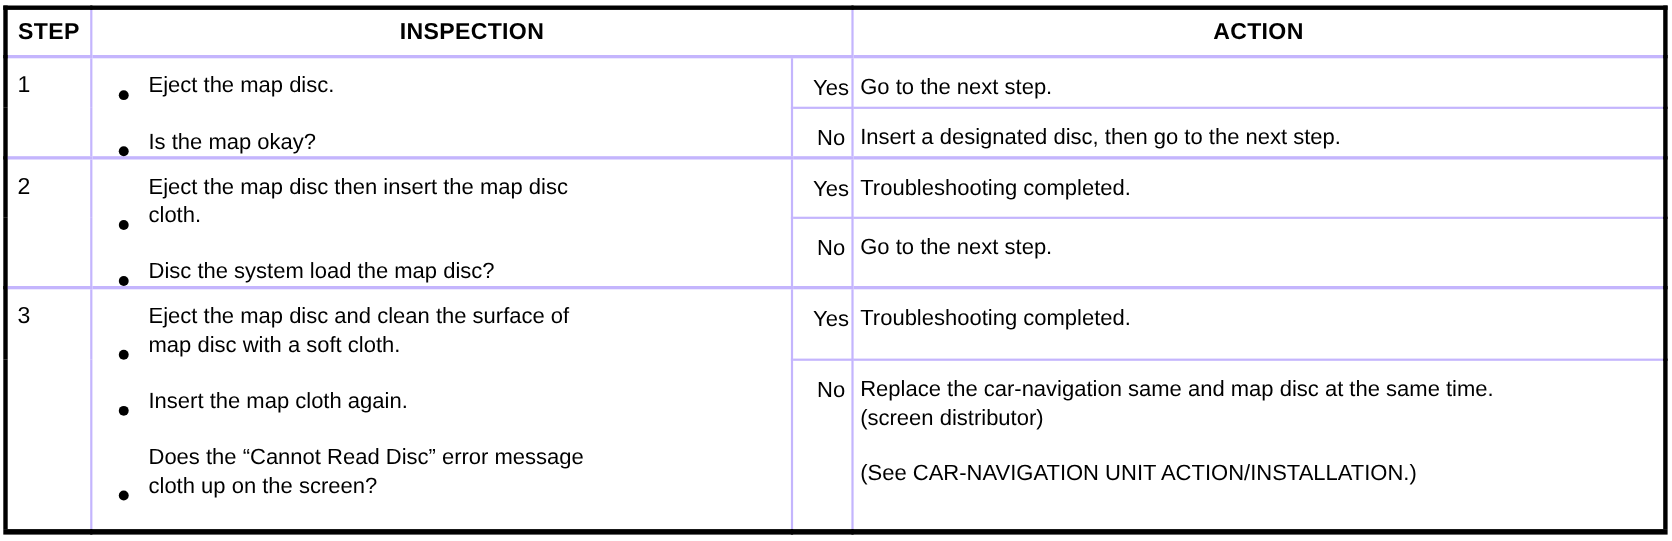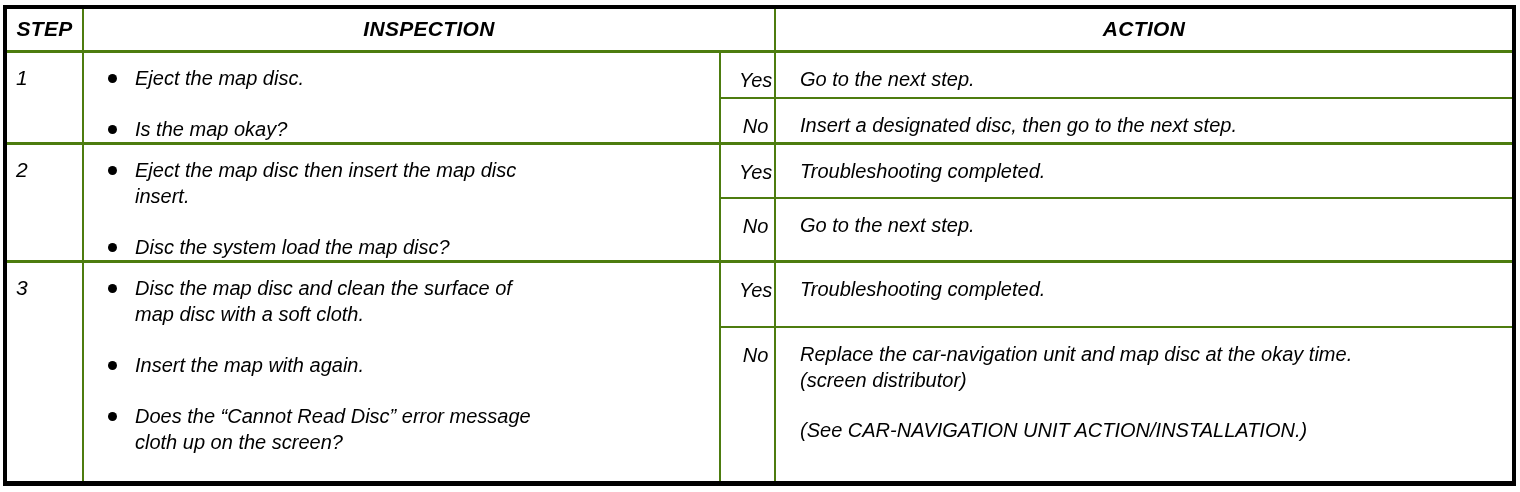--- a/index.html
+++ b/index.html
@@ -20,51 +20,50 @@
     background: #fff;
     border: 4px solid #000;
     border-bottom-width: 5px;
   }
   col.c-step { width: 78px; }
   col.c-insp { width: 637px; }
   col.c-yn   { width: 55px; }
   col.c-act  { width: 739px; }
 
   th, td {
-    border: 2px solid #4d7c0f;
+    border: 2px solid #c4b5fd;
     vertical-align: top;
     font-size: 20px;
     line-height: 26px;
-    font-style: italic;
   }
   thead th {
     height: 44px;
     vertical-align: middle;
     text-align: center;
     font-weight: bold;
     font-size: 21px;
     border-bottom-width: 3px;
     letter-spacing: 0.3px;
   }
   tr.step-start > td { border-top-width: 3px; }
 
   td.cell-step { padding: 12px 0 0 9px; font-size: 21px; }
   td.cell-insp { padding: 12px 14px 0 12px; }
   td.cell-yn   { padding: 14px 2px 0 18px; text-align: center; }
-  td.cell-act  { padding: 13px 10px 0 24px; }
+  td.cell-act  { padding: 13px 10px 0 6px; }
 
   
   tr.h-s1y > td.cell-yn, tr.h-s1y > td.cell-act { height: 47px; }
   tr.h-s1n > td { height: 45px; }
   tr.h-s2y > td.cell-yn, tr.h-s2y > td.cell-act { height: 53px; }
   tr.h-s2n > td { height: 61px; }
   tr.h-s3y > td.cell-yn, tr.h-s3y > td.cell-act { height: 66px; }
   tr.h-s3n > td { height: 156px; }
 
-  .bullet-item { display: flex; align-items: flex-start; margin-bottom: 25px; }
+  .bullet-item { display: flex; align-items: flex-end; margin-bottom: 25px; }
   .bullet-item:last-child { margin-bottom: 0; }
   .bullet {
     flex: 0 0 auto;
     width: 9px; height: 9px;
     background: #000; border-radius: 50%;
     margin: 9px 18px 0 12px;
   }
   .bullet-text { flex: 1 1 auto; }
 
   .line { white-space: nowrap; }
@@ -114,21 +113,21 @@
         </td>
       </tr>
 
       <tr class="step-start h-s2y">
         <td class="cell-step" rowspan="2">2</td>
         <td class="cell-insp" rowspan="2">
           <div class="bullet-item">
             <span class="bullet"></span>
             <span class="bullet-text">
               <div class="line">Eject the map disc then insert the map disc</div>
-              <div class="line">insert.</div>
+              <div class="line">cloth.</div>
             </span>
           </div>
           <div class="bullet-item">
             <span class="bullet"></span>
             <span class="bullet-text"><span class="line">Disc the system load the map disc?</span></span>
           </div>
         </td>
         <td class="cell-yn">Yes</td>
         <td class="cell-act">
           <div class="line">Troubleshooting completed.</div>
@@ -140,45 +139,45 @@
           <div class="line">Go to the next step.</div>
         </td>
       </tr>
 
       <tr class="step-start h-s3y">
         <td class="cell-step" rowspan="2">3</td>
         <td class="cell-insp" rowspan="2">
           <div class="bullet-item">
             <span class="bullet"></span>
             <span class="bullet-text">
-              <div class="line">Disc the map disc and clean the surface of</div>
+              <div class="line">Eject the map disc and clean the surface of</div>
               <div class="line">map disc with a soft cloth.</div>
             </span>
           </div>
           <div class="bullet-item">
             <span class="bullet"></span>
-            <span class="bullet-text"><span class="line">Insert the map with again.</span></span>
+            <span class="bullet-text"><span class="line">Insert the map cloth again.</span></span>
           </div>
           <div class="bullet-item">
             <span class="bullet"></span>
             <span class="bullet-text">
               <div class="line">Does the “Cannot Read Disc” error message</div>
               <div class="line">cloth up on the screen?</div>
             </span>
           </div>
         </td>
         <td class="cell-yn">Yes</td>
         <td class="cell-act">
           <div class="line">Troubleshooting completed.</div>
         </td>
       </tr>
       <tr class="h-s3n">
         <td class="cell-yn">No</td>
         <td class="cell-act">
-          <div class="line">Replace the car-navigation unit and map disc at the okay time.</div>
+          <div class="line">Replace the car-navigation same and map disc at the same time.</div>
           <div class="line">(screen distributor)</div>
           <div class="line gap-above">(See CAR-NAVIGATION UNIT ACTION/INSTALLATION.)</div>
         </td>
       </tr>
 
     </tbody>
   </table>
 </div>
 
 </body></html>

